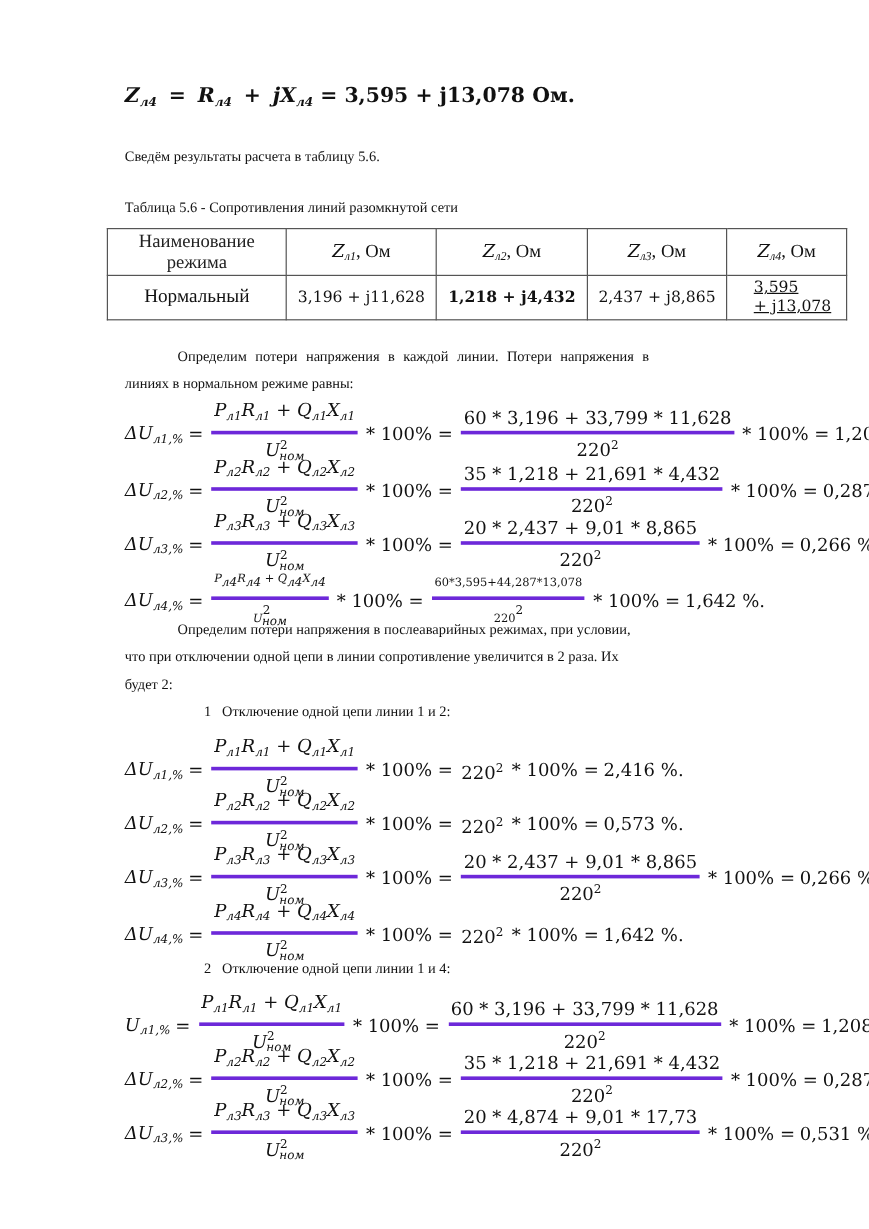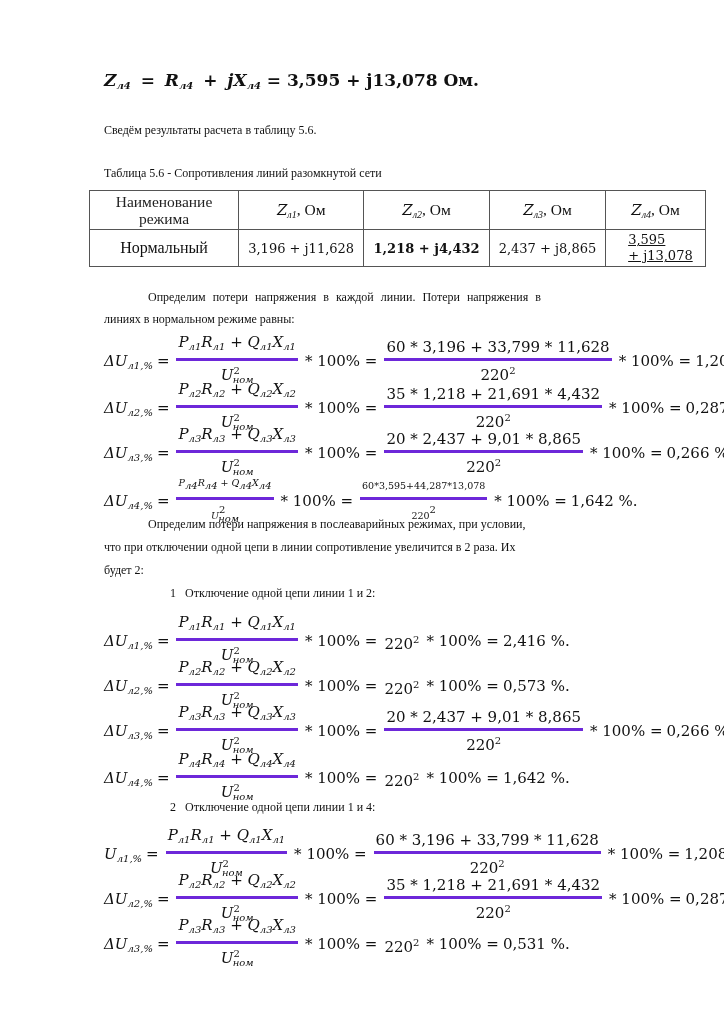--- a/index.html
+++ b/index.html
@@ -228,17 +228,18 @@
   </div>
 <div class="abs math eqrow" style="left: 104px; top: 916px;">
     <span class="lhs"><span class="it">ΔU</span><sub>л3,%</sub></span>
     <span class="op">=</span>
     <span class="frac" style="">
       <span class="num it">P<sub>л3</sub>R<sub>л3</sub> <span>+</span> Q<sub>л3</sub>X<sub>л3</sub></span>
       <span class="den it"><span>U</span><sup style="font-style:normal">2</sup><sub style="margin-left:-7px">ном</sub></span>
     </span>
     <span class="op">* 100% =</span>
     <span class="frac" style="">
+      <span class="num">20 * 4,874 + 9,01 * 17,73</span>
       <span class="den"><span>220</span><sup>2</sup></span>
     </span>
     <span class="op">* 100% =</span>
     <span>0,531  %.</span>
   </div>
 
 </body></html>

